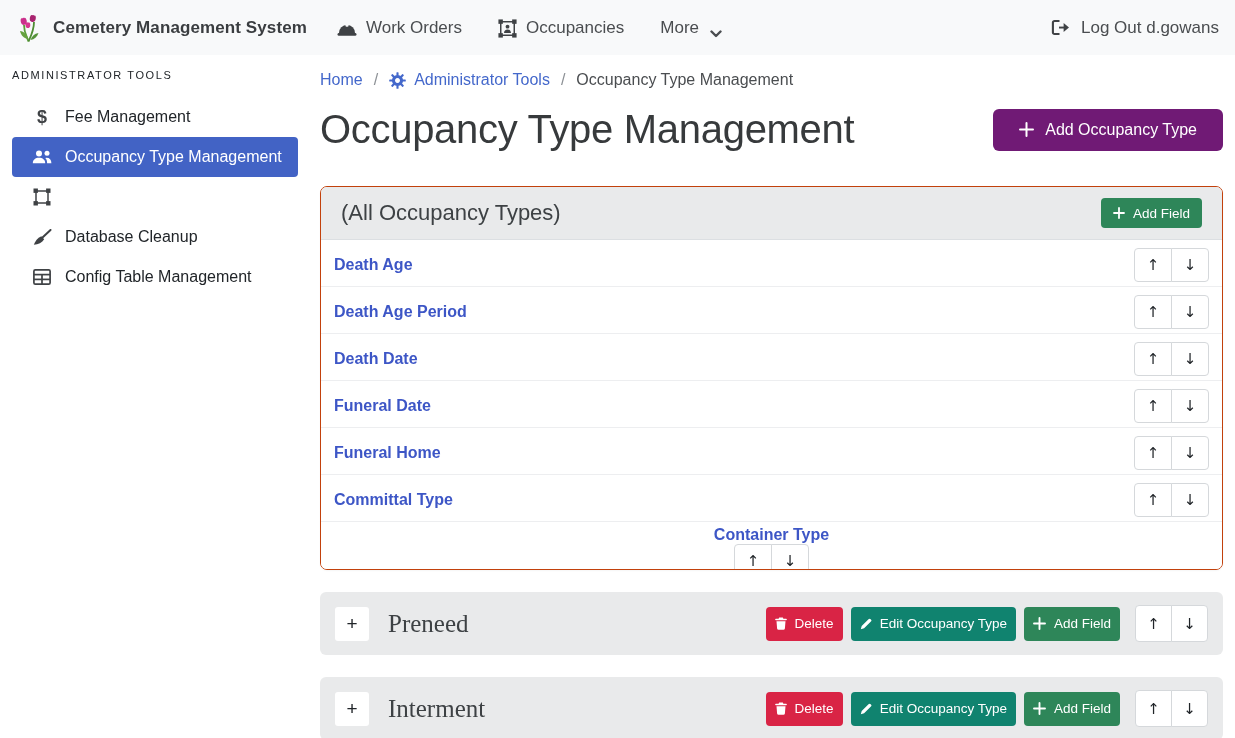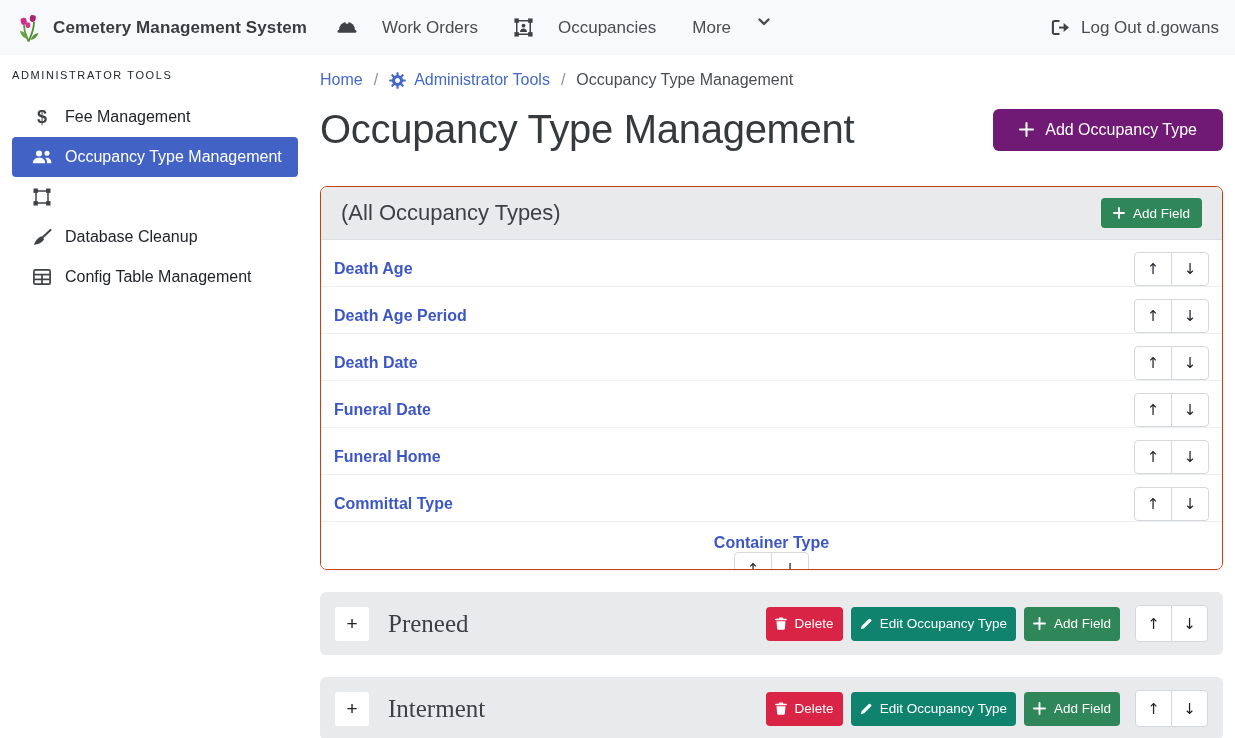--- a/index.html
+++ b/index.html
@@ -10,21 +10,21 @@
     color: #212529;
   }
   
   .navbar {
     height: 55px; background: #f8f9fa; display: flex; align-items: center;
     padding: 8px 16px;
   }
   .brand { display: flex; align-items: center; gap: 11px; margin-right: 30px; text-decoration: none; }
   .brand-text { font-size: 17px; font-weight: 700; color: #3a3d40; letter-spacing: .1px; }
   .nav-links { display: flex; align-items: center; gap: 36px; }
-  .nav-item { display: flex; align-items: flex-start; gap: 25px; font-size: 17px; color: #4a4d50; cursor: pointer; }
+  .nav-item { display: flex; align-items: flex-end; gap: 9px; font-size: 17px; color: #4a4d50; cursor: pointer; }
   .nav-item .chev { margin-left: 2px; }
   .nav-right { margin-left: auto; display: flex; align-items: center; gap: 10px; font-size: 17px; color: #4a4d50; cursor: pointer; }
   
   .layout { display: flex; height: 683px; }
   .sidebar { width: 308px; padding: 8px 10px 0 12px; flex: none; }
   .side-heading {
     font-size: 11px; letter-spacing: 1.6px; color: #212529; margin: 6px 0 16px 0; font-weight: 400;
   }
   .side-list { list-style: none; }
   .side-item {
@@ -57,21 +57,21 @@
     height: 53px; background: #e9eaeb; border-bottom: 1px solid #dcdfe2;
     display: flex; align-items: center; justify-content: space-between; padding: 0 20px 0 20px;
   }
   .card-title { font-size: 22px; color: #3d4144; }
   .btn-sm { border-radius: 4px; height: 30px; padding: 0 12px; font-size: 13.5px; gap: 8px; }
   .bg-green { background: #2e8659; }
   .bg-teal  { background: #10836f; }
   .bg-red   { background: #d92445; }
   .field-row {
     height: 47px; background: #fff; display: flex; align-items: center;
-    justify-content: space-between; padding: 12px 13px 0 13px; border-bottom: 1px solid #edeef0;
+    justify-content: space-between; padding: 4px 13px 0 13px; border-bottom: 1px solid #edeef0;
   }
   .field-row:last-child { border-bottom: none; flex-direction: column; }
   .field-link { color: #3d56c6; font-weight: 700; font-size: 16px; text-decoration: none; cursor: pointer; }
   .arrow-group { display: flex; }
   .arrow-btn {
     width: 38px; height: 34px; background: #fff; border: 1px solid #d5d8db;
     display: flex; align-items: center; justify-content: center;
     font-size: 15px; color: #212529; cursor: pointer; font-family: "DejaVu Sans", sans-serif;
   }
   .arrow-btn.up   { border-radius: 4px 0 0 4px; }

